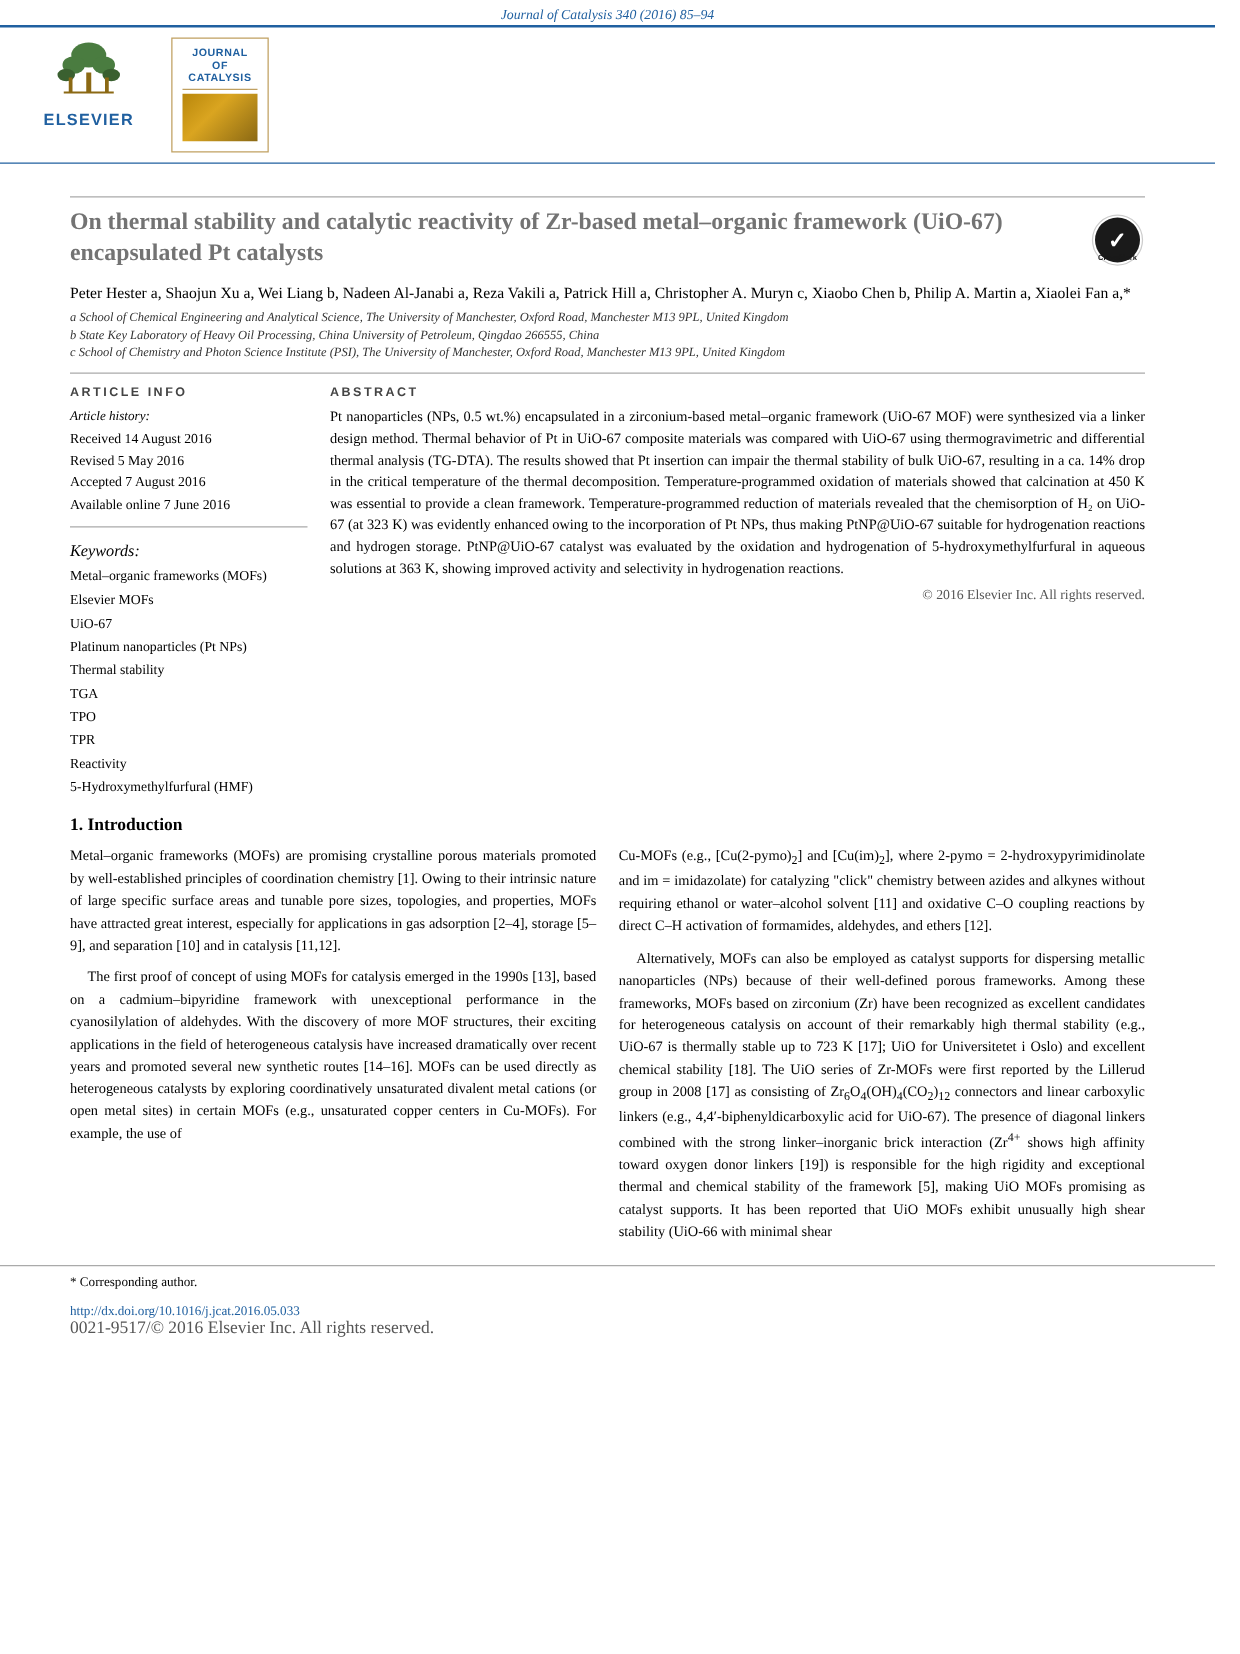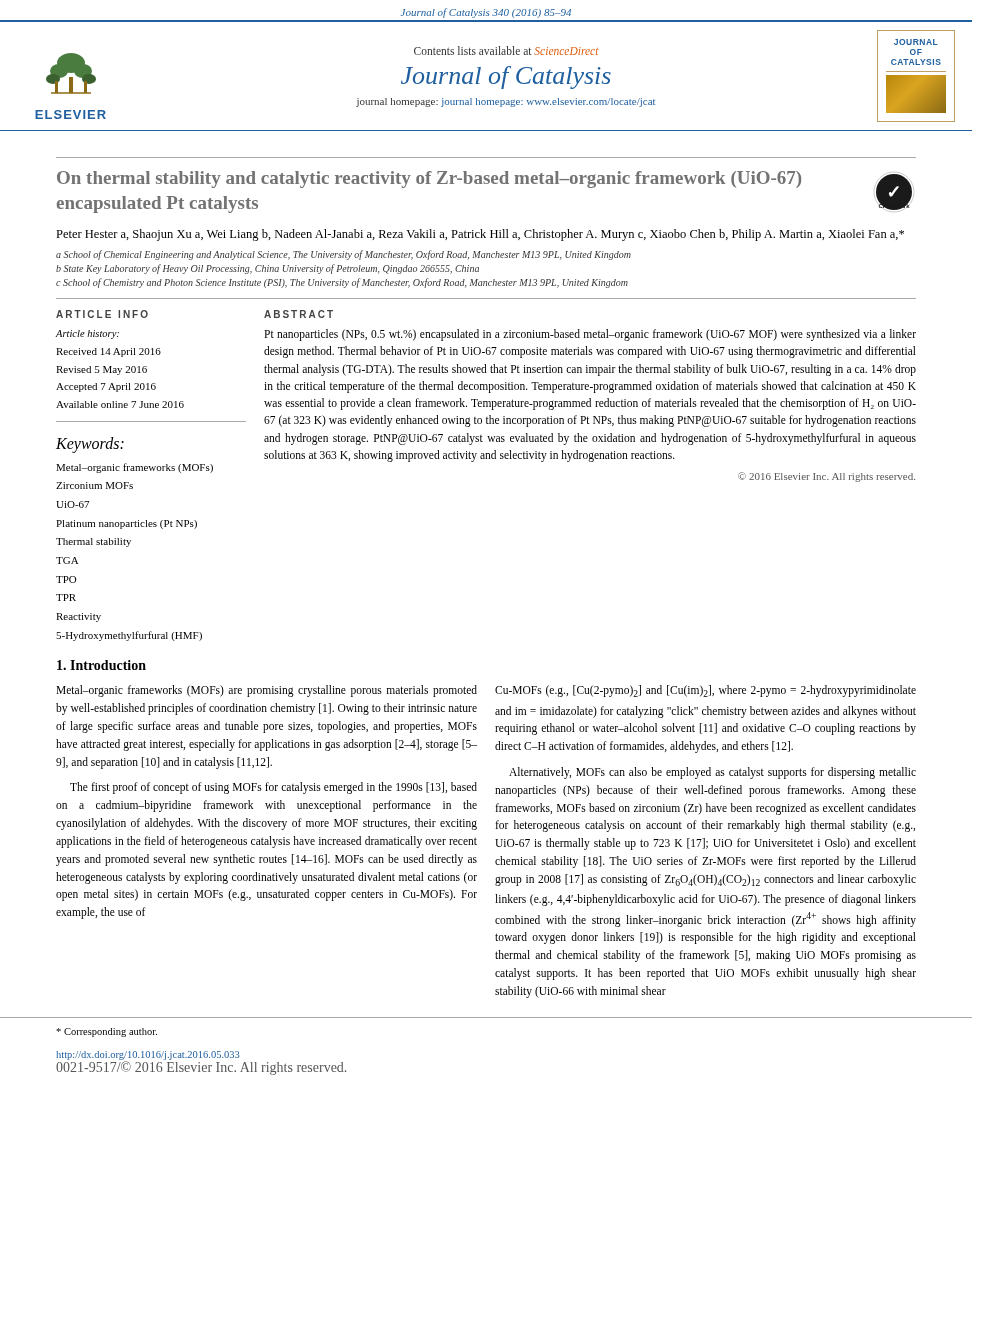--- a/index.html
+++ b/index.html
@@ -29,21 +29,21 @@
       align-items: stretch;
       border-top: 2px solid #2060a0;
       border-bottom: 1px solid #2060a0;
       padding: 8px 16px;
       position: relative;
     }
     .header-left {
       display: flex;
       flex-direction: column;
       align-items: center;
-      justify-content: flex-end;
+      justify-content: flex-start;
       width: 110px;
       margin-right: 10px;
     }
     .elsevier-logo-box {
       display: flex;
       flex-direction: column;
       align-items: center;
     }
     .elsevier-tree {
       width: 56px;
@@ -188,21 +188,21 @@
       font-size: 10.5px;
     }
     .keywords-block {
       font-size: 11px;
       line-height: 1.7;
       color: #000;
       margin-top: 8px;
     }
     .keywords-block .kw-title {
       font-style: italic;
-      font-size: 16px;
+      font-size: 13px;
     }
     .abstract-text {
       font-size: 11.5px;
       line-height: 1.5;
       color: #000;
       text-align: justify;
     }
     .copyright-line {
       font-size: 11px;
       color: #555;
@@ -287,30 +287,20 @@
           <rect x="26" y="28" width="4" height="16" fill="#8b6914"></rect>
           <rect x="12" y="32" width="3" height="12" fill="#8b6914"></rect>
           <rect x="41" y="32" width="3" height="12" fill="#8b6914"></rect>
 
           <line x1="8" y1="44" x2="48" y2="44" stroke="#8b6914" stroke-width="1.5"></line>
         </svg>
         <div class="elsevier-text">ELSEVIER</div>
       </div>
     </div>
 
-    <div class="header-center">
-      <div class="contents-line">
-        <span>Contents lists available at</span>
-        <span class="sciencedirect-link" style="cursor:pointer;">ScienceDirect</span>
-      </div>
-      <div class="journal-title">Journal of Catalysis</div>
-      <div class="journal-homepage">
-        journal homepage: <span style="color:#2060a0;">journal homepage: www.elsevier.com/locate/jcat</span>
-      </div>
-    </div>
 
     <div class="header-right">
       <div class="journal-logo-box">
         <div class="journal-logo-title">JOURNAL OF<br>CATALYSIS</div>
         <div class="journal-logo-line"></div>
         <div class="journal-logo-image-placeholder"></div>
       </div>
     </div>
   </div>
 
@@ -336,30 +326,30 @@
     </div>
     <hr class="divider-line">
   </div>
 
   <div class="two-col">
 
     <div class="left-col">
       <div class="section-heading">Article Info</div>
       <div class="article-info-block">
         <div class="label">Article history:</div>
-        <div>Received 14 April 2016</div>
+        <div>Received 14 August 2016</div>
         <div>Revised 5 May 2016</div>
-        <div>Accepted 7 April 2016</div>
+        <div>Accepted 7 August 2016</div>
         <div>Available online 7 June 2016</div>
       </div>
       <hr class="divider-line" style="margin:8px 0;">
       <div class="keywords-block">
         <div class="kw-title">Keywords:</div>
         <div>Metal–organic frameworks (MOFs)</div>
-        <div>Zirconium MOFs</div>
+        <div>Elsevier MOFs</div>
         <div>UiO-67</div>
         <div>Platinum nanoparticles (Pt NPs)</div>
         <div>Thermal stability</div>
         <div>TGA</div>
         <div>TPO</div>
         <div>TPR</div>
         <div>Reactivity</div>
         <div>5-Hydroxymethylfurfural (HMF)</div>
       </div>
     </div>

